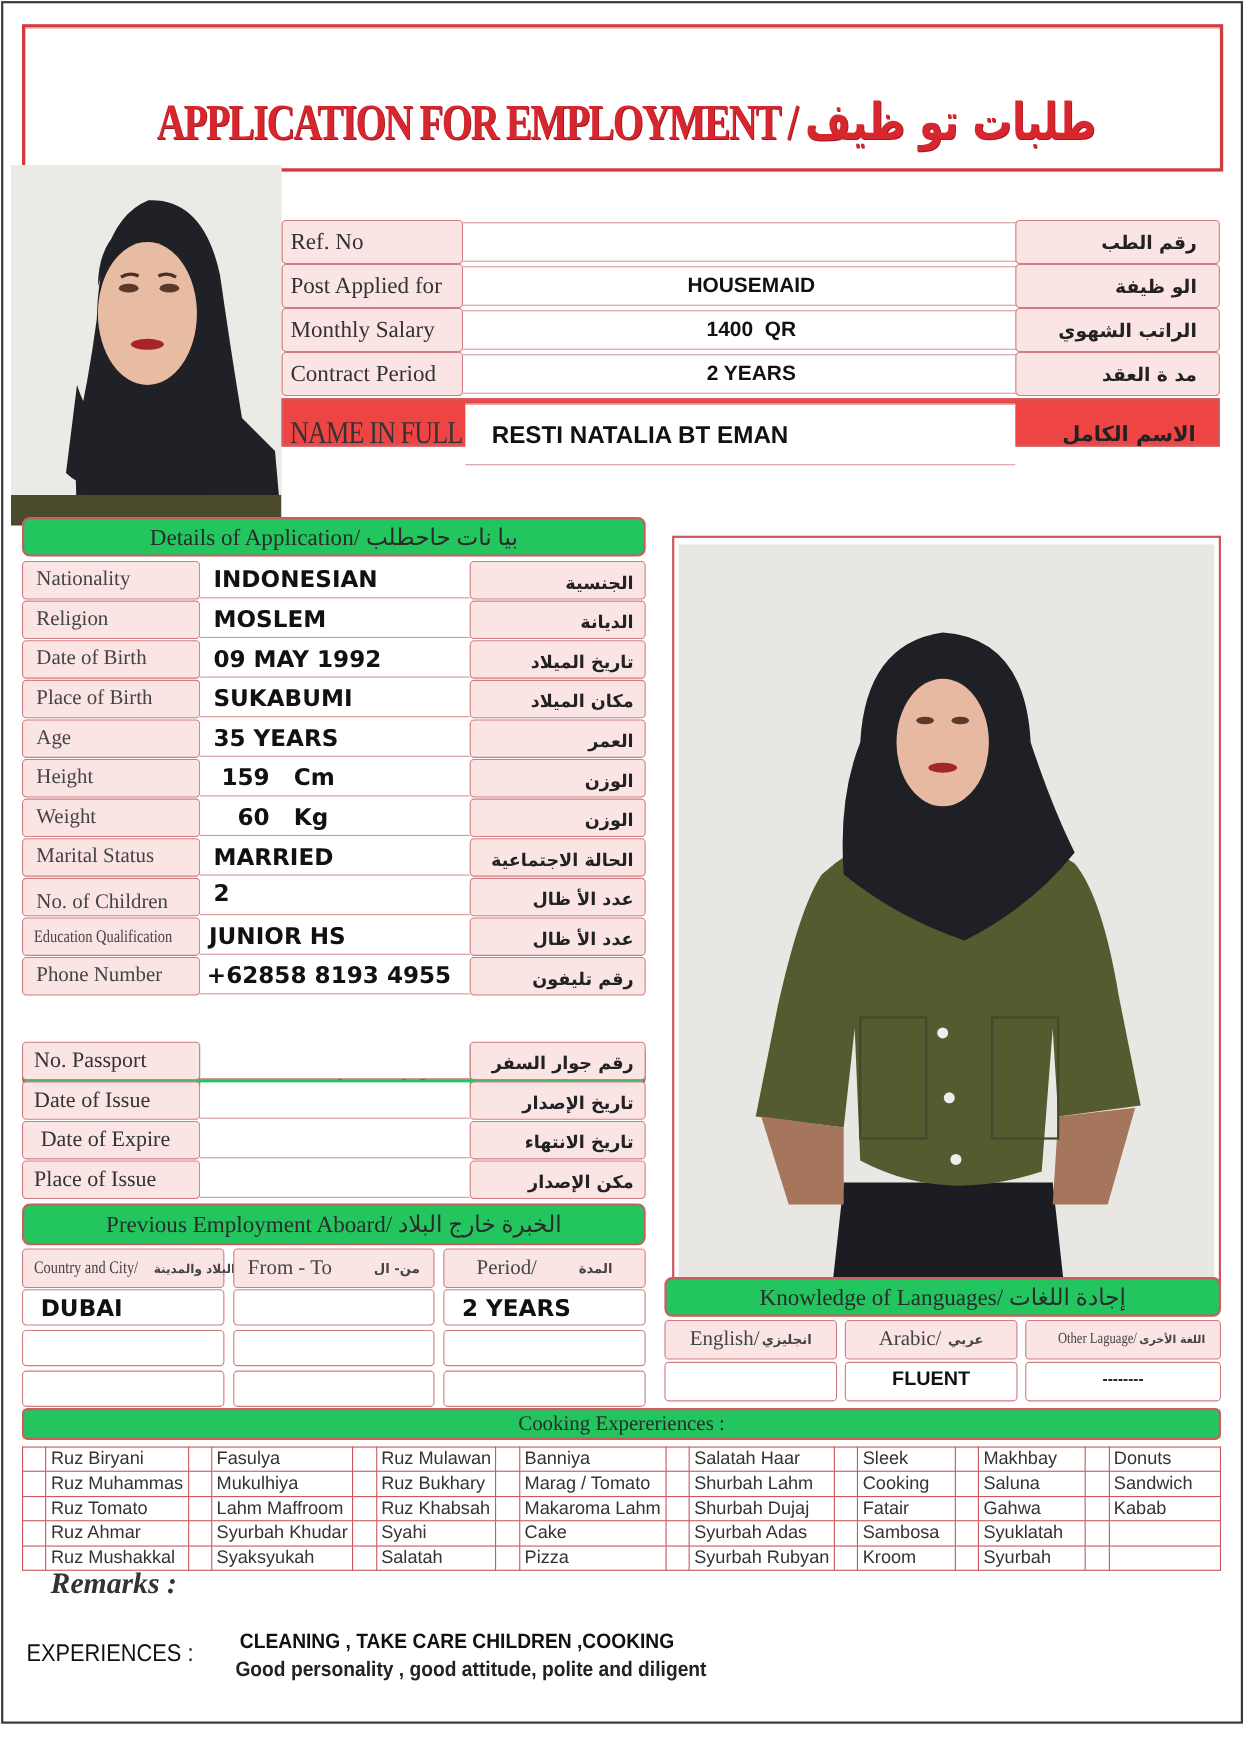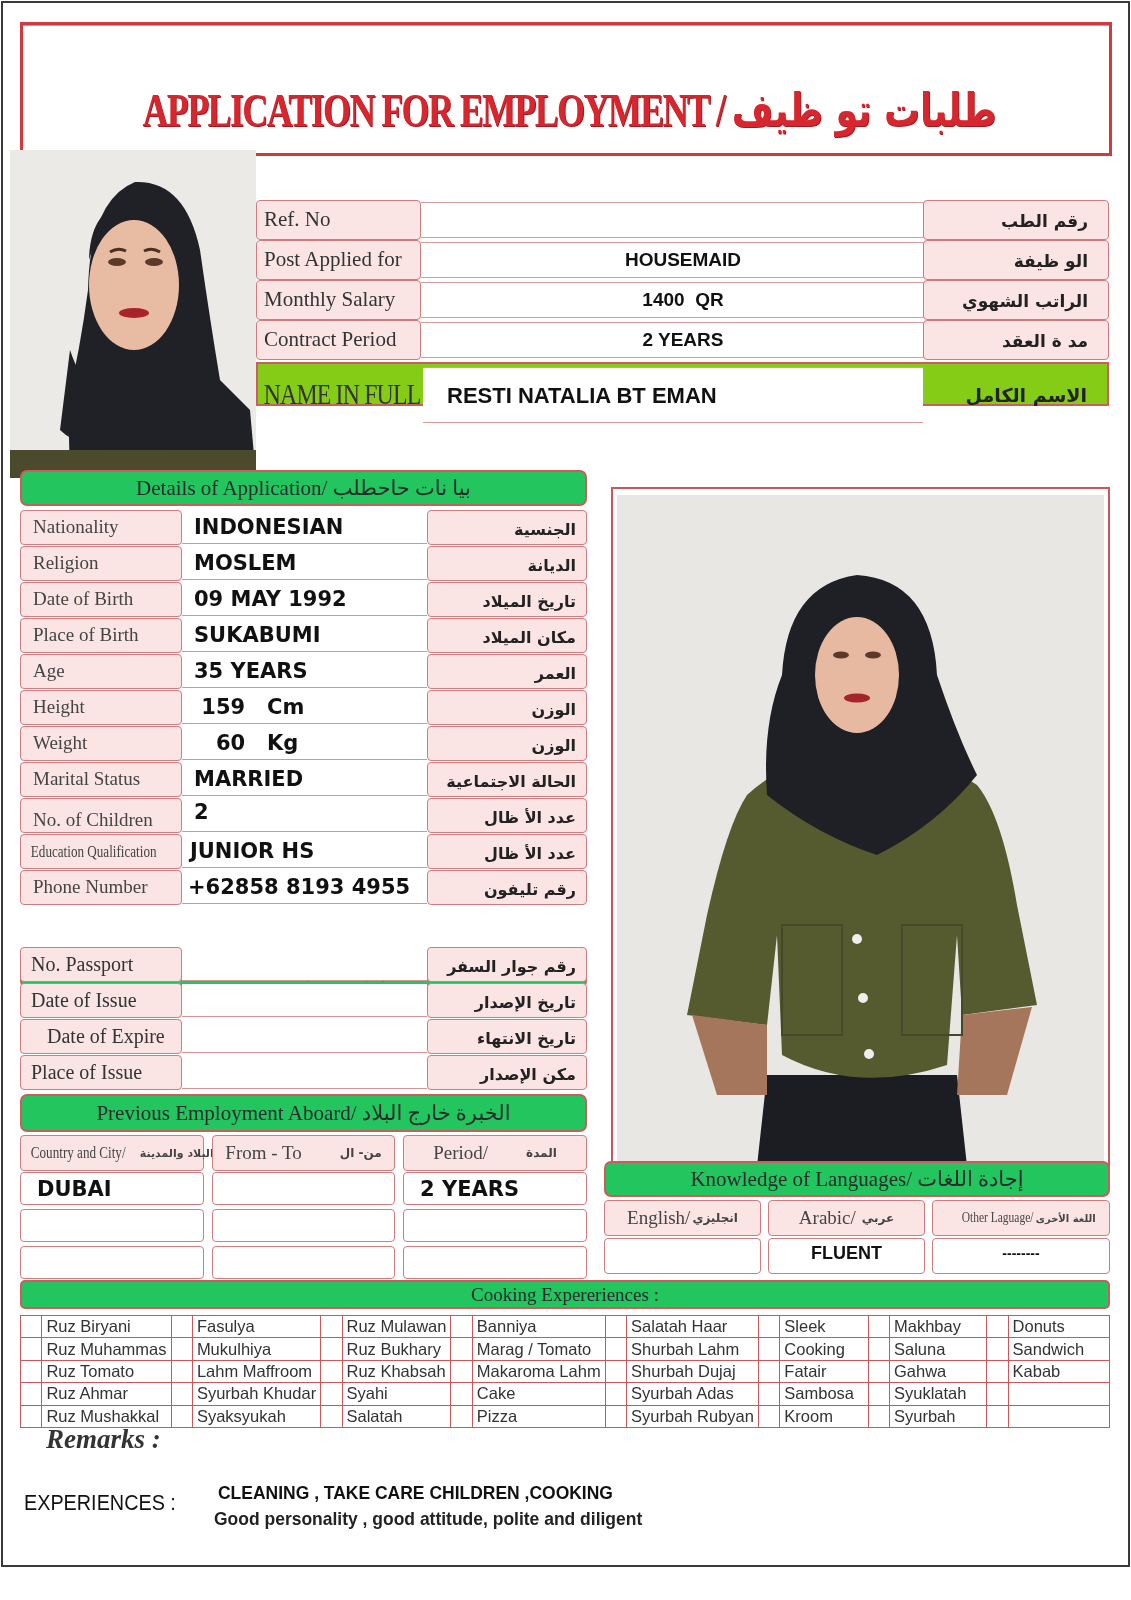--- a/index.html
+++ b/index.html
@@ -25,21 +25,21 @@
   
   .info-table { position: absolute; left: 256px; top: 200px; width: 853px; }
   .info-row { position: absolute; left: 0; width: 853px; height: 40px; }
   .info-label { position: absolute; left: 0; top: 0; width: 165px; height: 40px; font-size: 21px; color: #333; padding-left: 7px; line-height: 36px; white-space: nowrap; }
   .info-value { position: absolute; left: 165px; top: 2px; width: 524px; height: 36px; border-top: 1px solid #d79b9d; border-bottom: 1px solid #d79b9d; background: #fff; font-family: "Liberation Sans", sans-serif; font-weight: bold; font-size: 19px; text-align: center; line-height: 34px; color: #111; }
   .info-ar { position: absolute; right: 0; top: 0; width: 186px; height: 40px; font-family: "DejaVu Sans", sans-serif; font-weight: bold; font-size: 17px; text-align: right; padding-right: 20px; line-height: 40px; color: #222; direction: rtl; }
   .name-row { height: 62px; }
   .name-row .info-label { height: 62px; line-height: 60px; font-size: 29px; transform: scaleX(0.82); transform-origin: left center; width: 200px; letter-spacing: -1px; }
   .name-row .info-value { height: 56px; top: 3px; text-align: left; padding-left: 24px; font-size: 22px; line-height: 56px; }
   .name-row .info-ar { height: 62px; line-height: 62px; font-size: 19px; }
-  .name-wrap { position: absolute; left: 0; top: 162px; width: 853px; height: 44px; border: 2px solid #cc5c60; border-radius: 0; background: #84cc16; }
+  .name-wrap { position: absolute; left: 0; top: 162px; width: 853px; height: 44px; border: 2px solid #cc5c60; border-radius: 0; background: #ef4444; }
 
   
   .det { position: absolute; left: 20px; width: 567px; }
   .det-row { position: absolute; left: 0; width: 567px; height: 35px; }
   .det-label { position: absolute; left: 0; top: 0; width: 162px; height: 35px; font-size: 19px; color: #444; padding-left: 12px; line-height: 32px; white-space: nowrap; }
   .det-value { position: absolute; left: 162px; top: 1px; width: 245px; height: 33px; background: #fff; border-bottom: 1px solid #d59597; font-family: "DejaVu Sans", sans-serif; font-weight: bold; font-size: 21px; color: #111; padding-left: 12px; line-height: 33px; white-space: nowrap; }
   .det-ar { position: absolute; right: 0; top: 0; width: 160px; height: 35px; font-family: "DejaVu Sans", sans-serif; font-weight: bold; font-size: 16px; text-align: right; padding-right: 10px; line-height: 38px; direction: rtl; color: #222; }
   .edu-label { font-size: 16px; transform: scaleX(0.82); transform-origin: left center; width: 195px; font-family: "Liberation Serif", serif; }
 
   
@@ -188,21 +188,21 @@
     <div class="det-label cell-pink" style="font-size:20px; color:#333; padding-left:10px;">No. Passport</div>
     <div class="det-value"></div>
     <div class="det-ar cell-pink">رقم جوار السفر</div>
   </div>
   <div class="det-row" style="top:36px;">
     <div class="det-label cell-pink" style="font-size:20px; color:#333; padding-left:10px;">Date of Issue</div>
     <div class="det-value"></div>
     <div class="det-ar cell-pink">تاريخ الإصدار</div>
   </div>
   <div class="det-row" style="top:72px;">
-    <div class="det-label cell-pink" style="font-size:20px; color:#333; padding-left:26px;">Date of Expire</div>
+    <div class="det-label cell-pink" style="font-size:20px; color:#333; padding-left:16px;">Date of Expire</div>
     <div class="det-value"></div>
     <div class="det-ar cell-pink">تاريخ الانتهاء</div>
   </div>
   <div class="det-row" style="top:108px;">
     <div class="det-label cell-pink" style="font-size:20px; color:#333; padding-left:10px;">Place of Issue</div>
     <div class="det-value"></div>
     <div class="det-ar cell-pink">مكن الإصدار</div>
   </div>
 </div>
 

